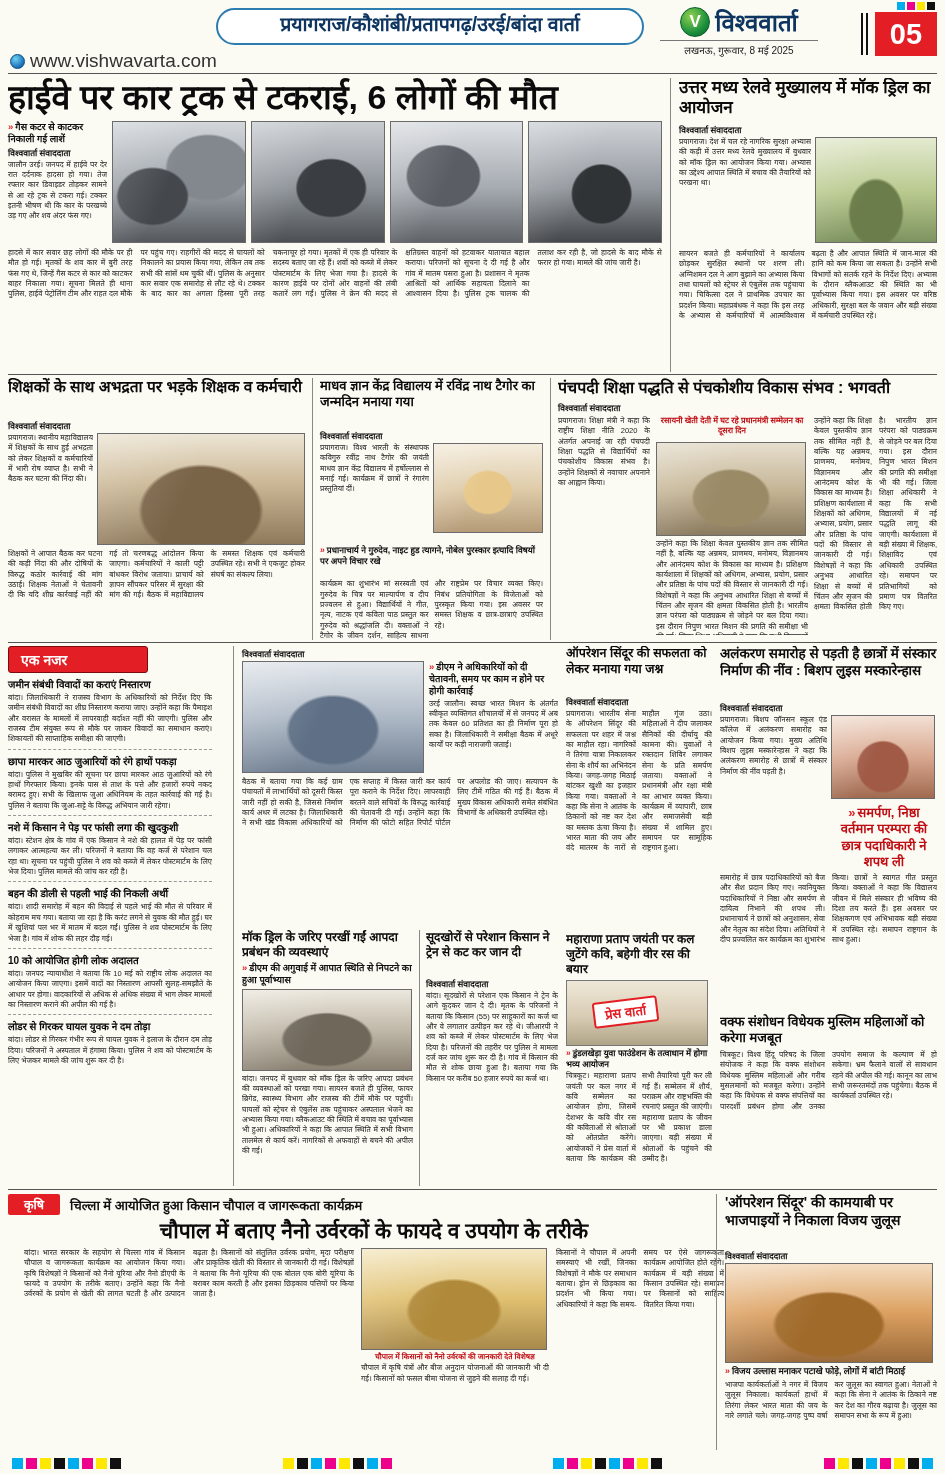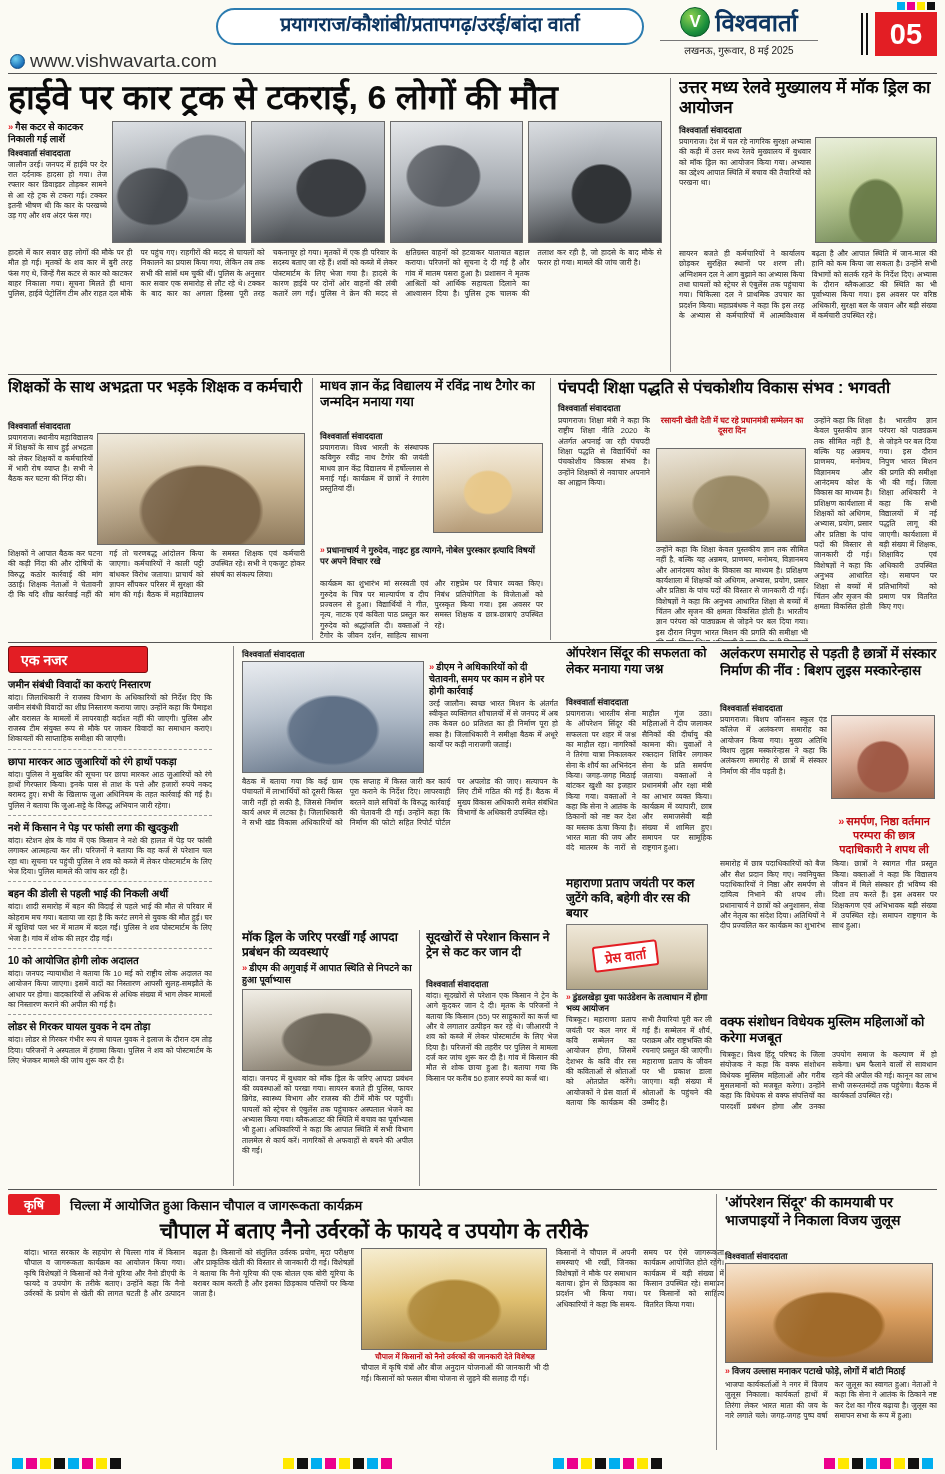--- a/index.html
+++ b/index.html
@@ -67,21 +67,21 @@
 .g-mid{display:flex;gap:4px}
 .g-mid .body-text{flex:1;height:90px}
 .ph-tagore{width:110px;height:90px;background:radial-gradient(ellipse at 50% 55%,#e8c88a 0 30%,transparent 33%),linear-gradient(180deg,#f4ecdd,#decba8 52%,#b59b78)}
 .quote{margin:12px 0;font-size:8.6px;font-weight:bold;line-height:1.3}
 .g-body{column-count:2;column-gap:6px;height:70px}
 .a-panch{flex:1;padding-left:7px}
 .a-panch h3{font-size:16px;line-height:1.2;height:22px;overflow:hidden;white-space:nowrap}
 .p-mid{display:flex;gap:6px;margin-top:3px}
 .p-colA{width:92px;height:204px}
 .p-fig{width:152px}
-.p-cap{color:#c00d14;font-size:8px;font-weight:bold;text-align:center;line-height:1.25;margin-bottom:12px}
+.p-cap{color:#c00d14;font-size:8px;font-weight:bold;text-align:center;line-height:1.25;margin-bottom:6px}
 .ph-panch{width:150px;height:94px;background:radial-gradient(ellipse at 50% 60%,#9a8a66 0 35%,transparent 38%),linear-gradient(180deg,#e6dece,#c4b494 52%,#8a7a5e)}
 .p-under{margin-top:3px;height:96px}
 .p-colB{flex:1;column-count:2;column-gap:7px;height:204px}
 
 .briefs{position:absolute;top:646px;left:8px;width:226px;height:540px;padding-right:21px;border-right:1.3px solid #888}
 .briefs-head{background:#e31e24;border:1.5px solid #7a0c10;color:#fff;font-size:14px;font-weight:bold;
   padding:3px 12px;width:140px;border-radius:3px}
 .brief{margin-top:6px;padding-bottom:4px;border-bottom:1px dashed #999}
 .brief:last-child{border-bottom:none}
 .brief h5{font-size:10px;line-height:1.2;margin-bottom:2px}
@@ -95,31 +95,31 @@
 .w-body{margin-top:4px;column-count:3;column-gap:7px;height:106px}
 .a-sindoor{position:absolute;top:646px;left:566px;width:146px;height:278px}
 .a-sindoor h4{font-size:12.5px;line-height:1.25;height:48px;overflow:hidden}
 .a-sindoor .body{column-count:2;column-gap:6px;height:204px}
 .a-alank{position:absolute;top:646px;left:720px;width:217px;height:360px}
 .a-alank h3{font-size:13.5px;line-height:1.25;height:54px;overflow:hidden}
 .al-mid{display:flex;gap:4px}
 .al-mid .body-text{flex:1;height:116px}
 .al-fig{width:106px}
 .ph-alank{width:104px;height:84px;background:radial-gradient(ellipse at 50% 62%,#a05a46 0 34%,transparent 37%),linear-gradient(180deg,#f2e0d4,#d9a890 50%,#a06a50)}
-.al-cap{color:#c00d14;font-size:11px;font-weight:bold;line-height:1.25;text-align:center;margin-top:16px}
+.al-cap{color:#c00d14;font-size:13px;font-weight:bold;line-height:1.25;text-align:center;margin-top:6px}
 .al-body{margin-top:3px;column-count:2;column-gap:7px;height:160px}
 .mid-bottom{position:absolute;top:930px;left:242px;width:316px;height:256px;display:flex}
 .a-mock2{width:178px;padding-right:6px;border-right:1.3px solid #888}
 .a-mock2 h4{font-size:12px;line-height:1.25;height:32px;overflow:hidden}
 .ph-mock2{width:170px;height:82px;margin:3px 0;background:radial-gradient(ellipse at 50% 62%,#6e675a 0 36%,transparent 39%),linear-gradient(180deg,#ece8de,#c0b8a8 50%,#8a8172)}
 .a-mock2 .body{height:108px;margin-top:2px}
 .a-sud{flex:1;padding-left:6px}
 .a-sud h4{font-size:12px;line-height:1.25;height:46px;overflow:hidden}
 .a-sud .body{height:200px}
-.a-mahar{position:absolute;top:876px;left:566px;width:146px;height:254px}
+.a-mahar{position:absolute;top:932px;left:566px;width:146px;height:254px}
 .a-mahar h4{font-size:12px;line-height:1.25;height:46px;overflow:hidden}
 .stamp-fig{position:relative;width:142px;height:66px;border:1px solid #777;margin:2px 0;
   background:linear-gradient(180deg,#efe8d8,#d8ccb4 55%,#b0a488)}
 .stamp{position:absolute;left:26px;top:18px;transform:rotate(-7deg);background:#fff;border:2.2px solid #e31e24;
   color:#e31e24;font-weight:bold;font-size:13px;padding:2px 10px;border-radius:3px}
 .a-mahar .body{margin-top:2px;column-count:2;column-gap:6px;height:104px}
 .a-waqf{position:absolute;top:1014px;left:720px;width:217px;height:172px}
 .a-waqf h4{font-size:13px;line-height:1.25;height:34px;overflow:hidden}
 .a-waqf .body{margin-top:2px;column-count:2;column-gap:7px;height:128px}
 

